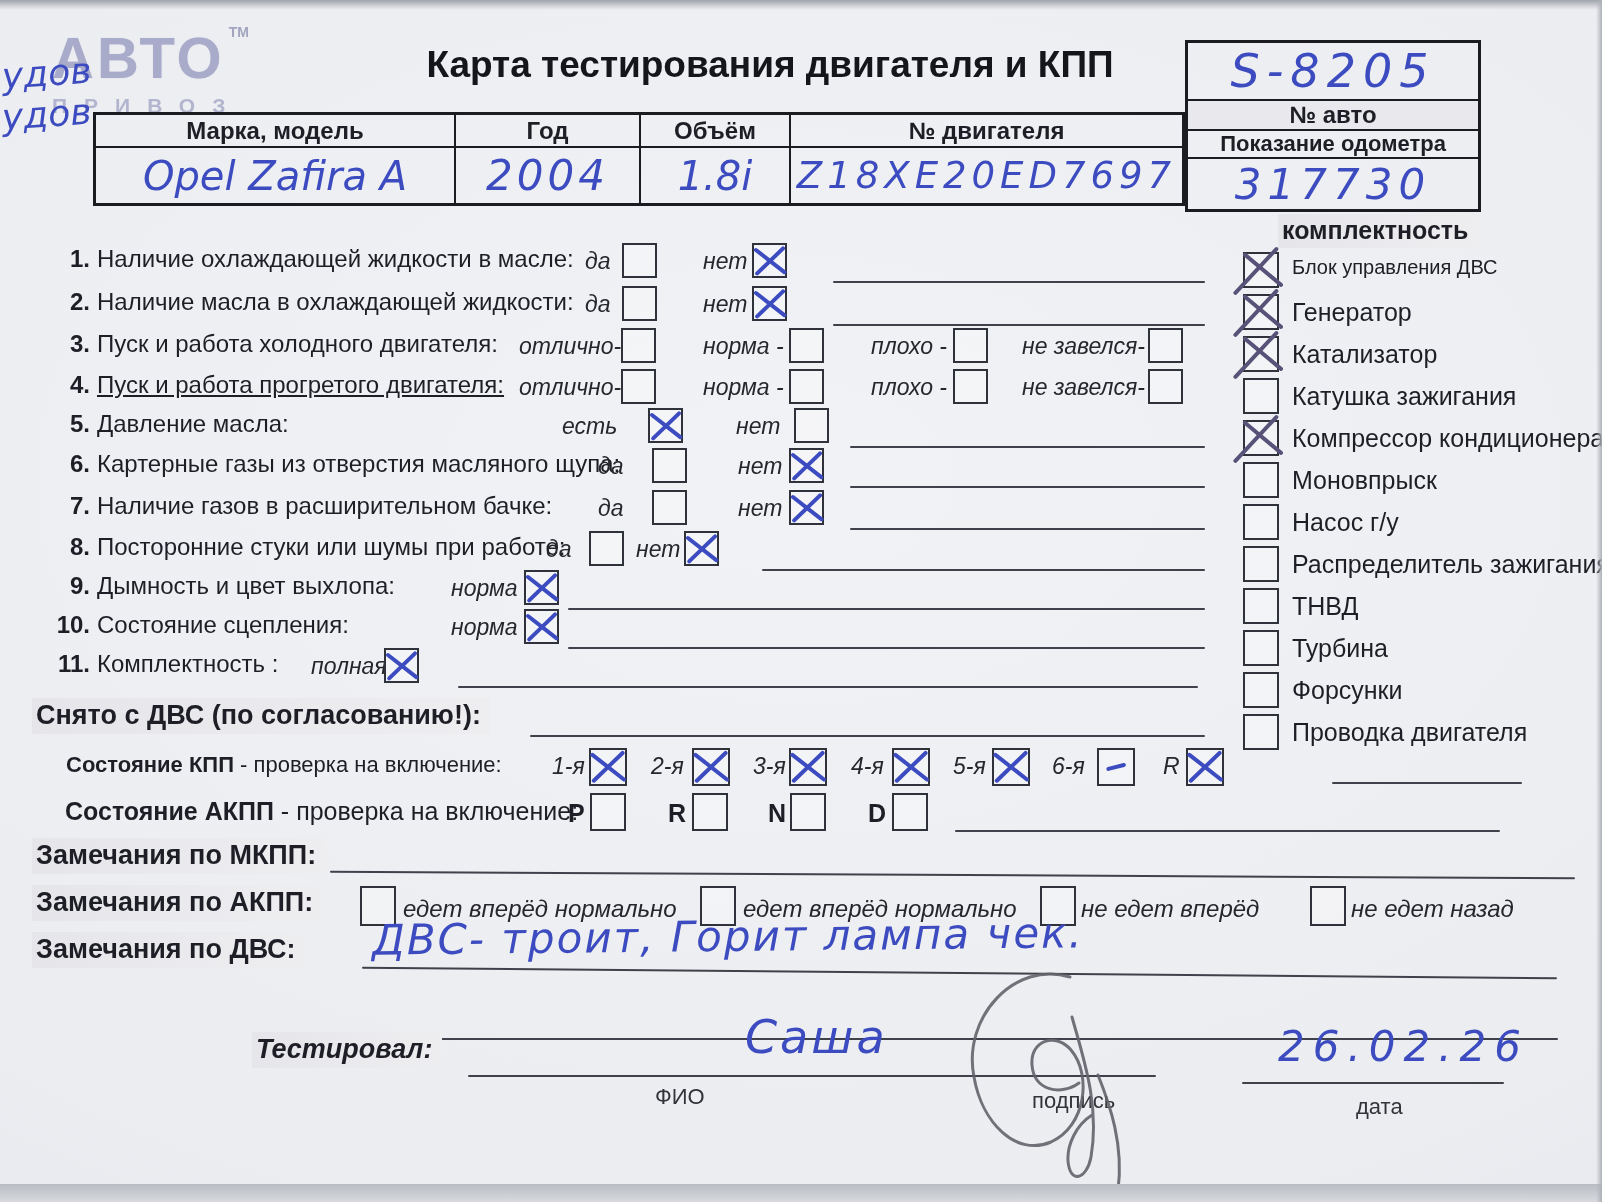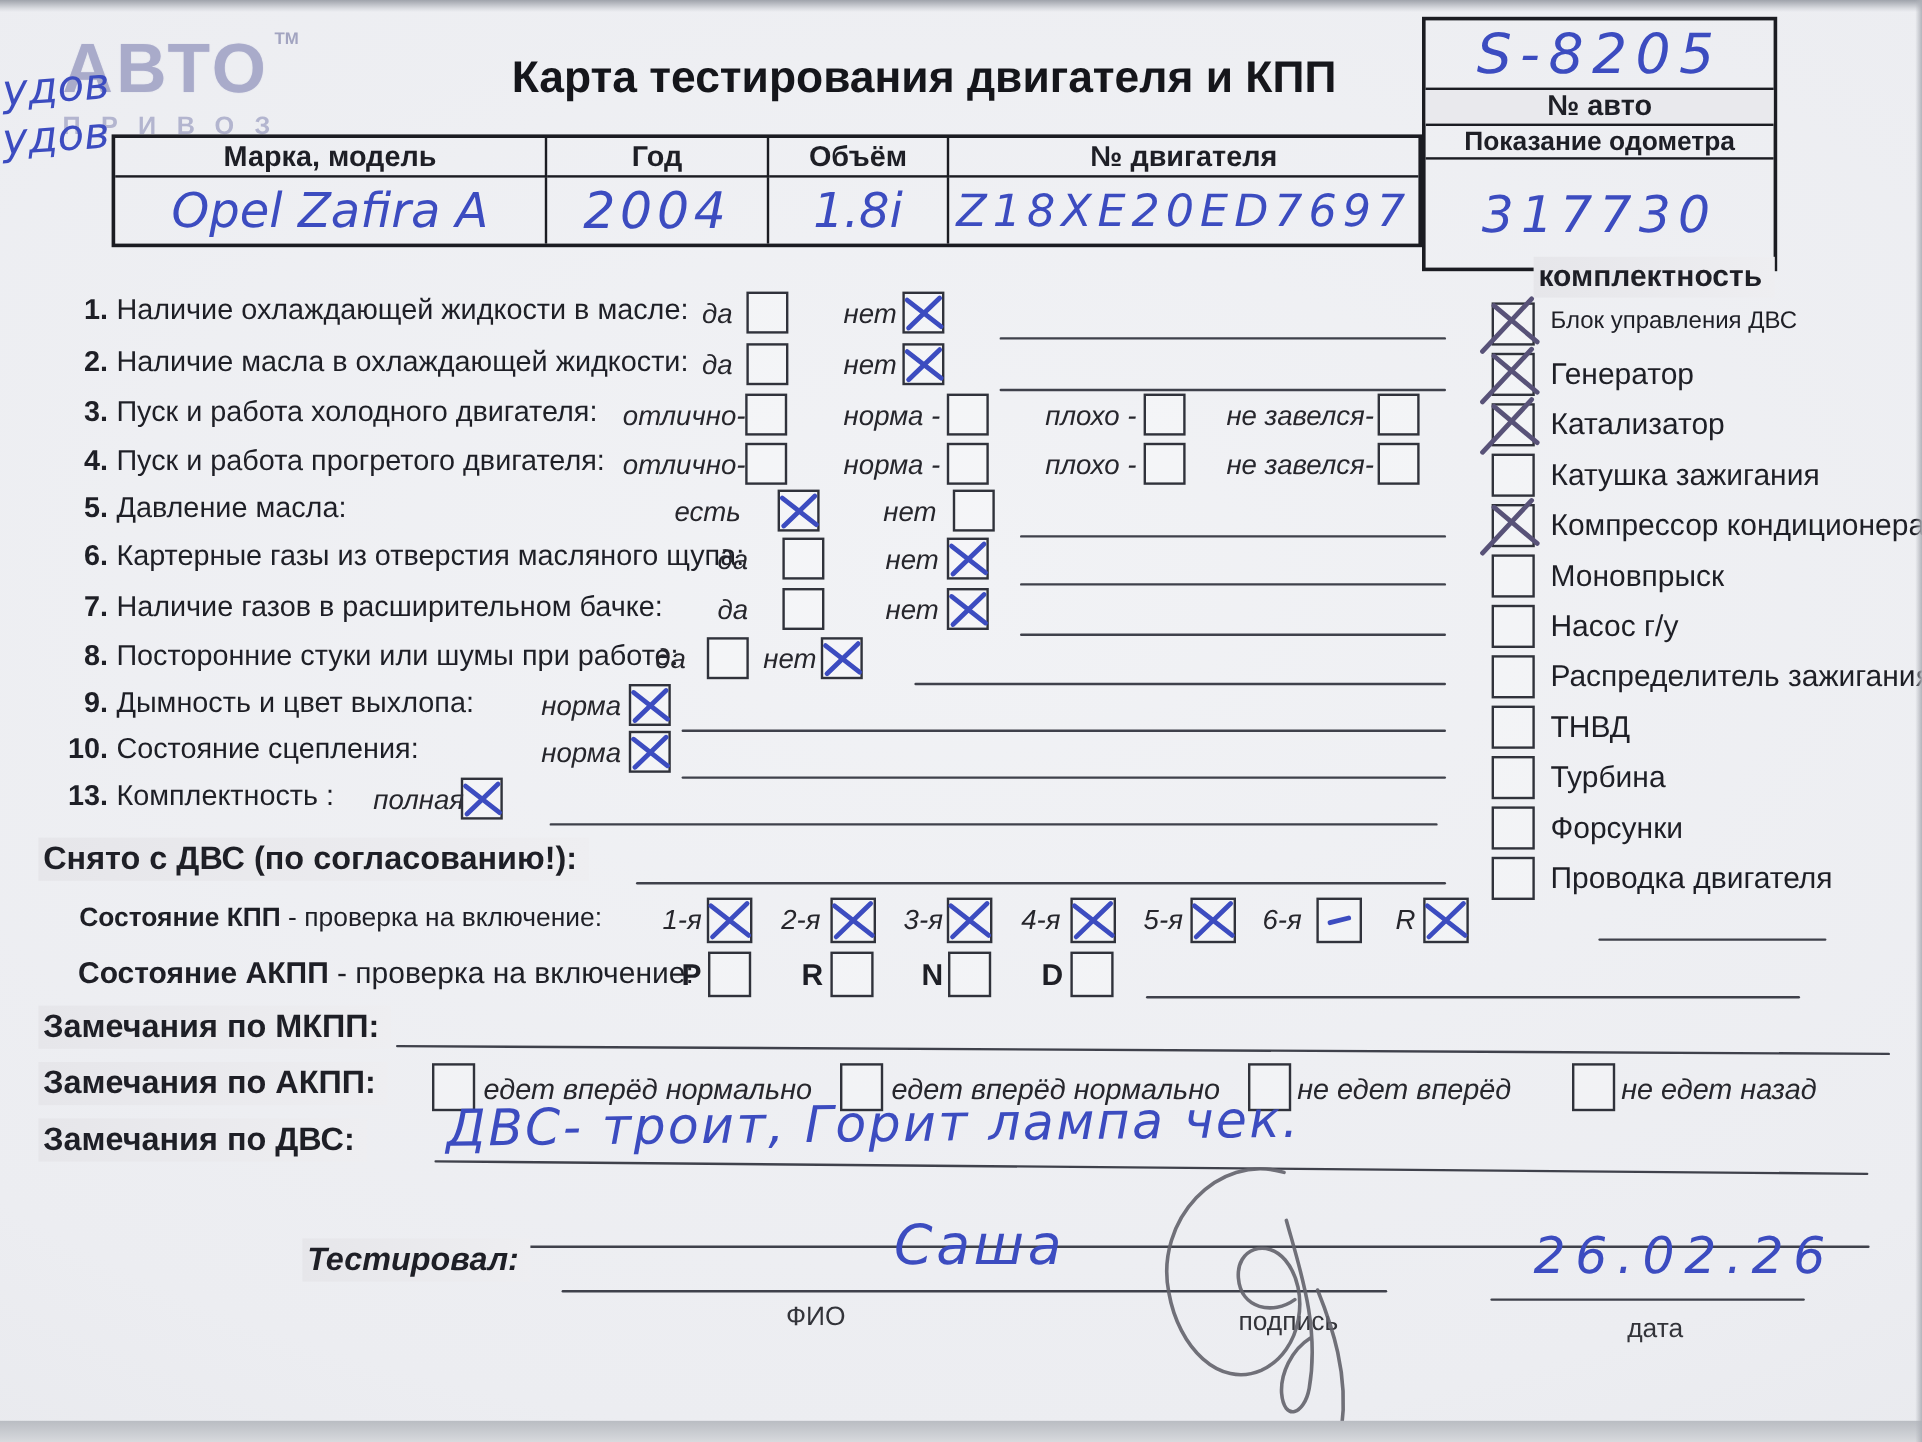--- a/index.html
+++ b/index.html
@@ -20,21 +20,21 @@
   .title{position:absolute;left:320px;top:44px;width:900px;text-align:center;font-weight:bold;font-size:37px;color:#15161b;}
 
   
   .vt{position:absolute;left:93px;top:112px;width:1092px;height:94px;border:3px solid #1b1c22;box-sizing:border-box;
       display:grid;grid-template-columns:360px 185px 150px 1fr;grid-template-rows:33px 1fr;}
   .vt .c{border-right:2px solid #1b1c22;border-bottom:2px solid #1b1c22;display:flex;align-items:center;justify-content:center;box-sizing:border-box;}
   .vt .c.noR{border-right:none;} .vt .c.noB{border-bottom:none;}
   .th{font-weight:bold;font-size:24px;}
 
   
-  .cbx{position:absolute;left:1185px;top:14px;width:296px;height:212px;border:3px solid #1b1c22;box-sizing:border-box;
+  .cbx{position:absolute;left:1185px;top:40px;width:296px;height:172px;border:3px solid #1b1c22;box-sizing:border-box;
        display:grid;grid-template-rows:58px 30px 28px 1fr;}
   .cbx .r{border-bottom:2px solid #1b1c22;display:flex;align-items:center;justify-content:center;box-sizing:border-box;}
   .cbx .r.noB{border-bottom:none;}
   .cbx .r.shade{background:#e9e9ed;}
 
   
   .hw{font-family:"DejaVu Sans",sans-serif;font-style:italic;color:#3c4cc0;white-space:nowrap;}
 
   
   .num{position:absolute;left:48px;width:42px;text-align:right;font-weight:bold;font-size:24px;}
@@ -130,21 +130,21 @@
       <div class="hw" style="left: 445px; top: 318px; font-size: 36px; transform: rotate(-4deg);">удов</div>
       <div class="optl" style="left: 519px; top: 333px;">отлично-</div>
       <div class="cb" style="left: 621px; top: 328px;"></div>
       <div class="optl" style="left: 703px; top: 333px;">норма -</div>
       <div class="cb" style="left: 789px; top: 328px;"></div>
       <div class="optl" style="left: 871px; top: 333px;">плохо -</div>
       <div class="cb" style="left: 953px; top: 328px;"></div>
       <div class="optl" style="left: 1022px; top: 333px;">не завелся-</div>
       <div class="cb" style="left: 1148px; top: 328px;"></div>
       <div class="num" style="top: 371px;">4.</div>
-      <div class="itxt" style="top: 371px;">Пуск и работа прогретого двигателя:</div>
+      <div class="itxt" style="top: 371px; text-decoration: underline;">Пуск и работа прогретого двигателя:</div>
       <div class="hw" style="left: 445px; top: 359px; font-size: 36px; transform: rotate(-4deg);">удов</div>
       <div class="optl" style="left: 519px; top: 374px;">отлично-</div>
       <div class="cb" style="left: 621px; top: 369px;"></div>
       <div class="optl" style="left: 703px; top: 374px;">норма -</div>
       <div class="cb" style="left: 789px; top: 369px;"></div>
       <div class="optl" style="left: 871px; top: 374px;">плохо -</div>
       <div class="cb" style="left: 953px; top: 369px;"></div>
       <div class="optl" style="left: 1022px; top: 374px;">не завелся-</div>
       <div class="cb" style="left: 1148px; top: 369px;"></div>
       <div class="num" style="top: 410px;">5.</div>
@@ -208,21 +208,21 @@
       <div class="num" style="top: 611px;">10.</div>
       <div class="itxt" style="top: 611px;">Состояние сцепления:</div>
       <div class="optl" style="left: 451px; top: 614px;">норма</div>
       <div class="cb" style="left: 524px; top: 609px;">
         <span class="xm">
           <i class="a"></i>
           <i class="b"></i>
         </span>
       </div>
       <div class="ln" style="left: 568px; top: 647px; width: 637px;"></div>
-      <div class="num" style="top: 650px;">13.</div>
+      <div class="num" style="top: 650px;">11.</div>
       <div class="itxt" style="top: 650px;">Комплектность :</div>
       <div class="optl" style="left: 311px; top: 653px;">полная</div>
       <div class="cb" style="left: 384px; top: 648px;">
         <span class="xm">
           <i class="a"></i>
           <i class="b"></i>
         </span>
       </div>
       <div class="ln" style="left: 458px; top: 686px; width: 740px;"></div>
       <div class="optl" style="left: 552px; top: 753px;">1-я</div>

